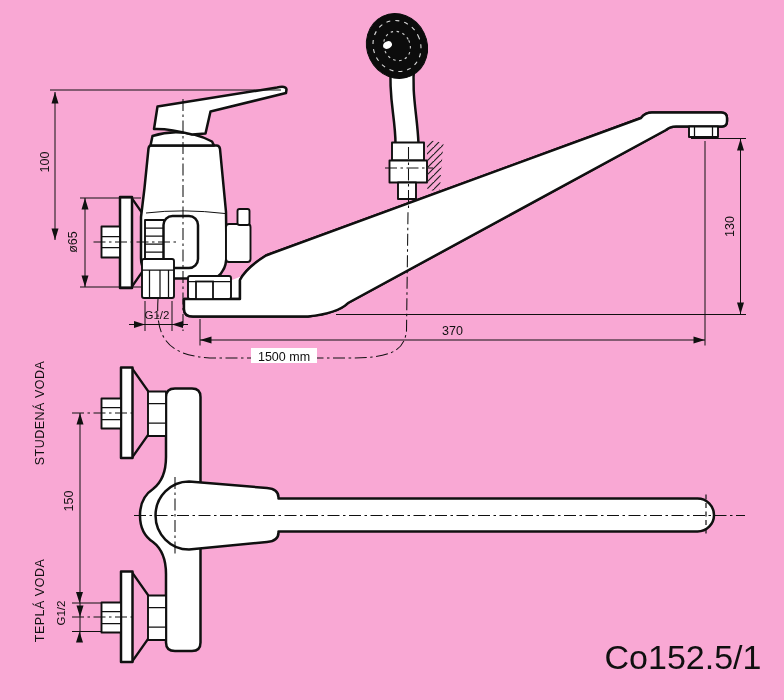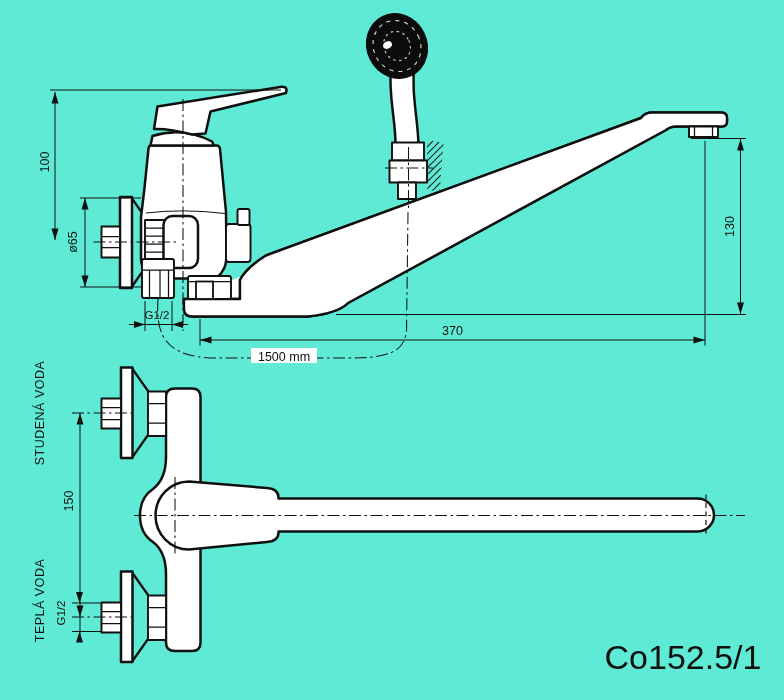--- a/index.html
+++ b/index.html
@@ -1,17 +1,17 @@
 <!DOCTYPE html>
 <html><head>
 <meta charset="utf-8">
 <style>
   html,body{margin:0;padding:0;background:#fff;}
   #stage{
-    position:relative;width:784px;height:700px;background:#5eead4;overflow:hidden;
+    position:relative;width:784px;height:700px;background:#f9a8d4;overflow:hidden;
     font-family:"Liberation Sans", sans-serif;
   }
   svg{position:absolute;left:0;top:0;}
   
   .outline{fill:#ffffff;stroke:#101010;stroke-width:2.5;stroke-linejoin:round;}
   .outline-thin{fill:#ffffff;stroke:#101010;stroke-width:1.9;stroke-linejoin:round;}
   .edge{fill:none;stroke:#101010;stroke-width:2.2;stroke-linecap:round;}
   .detail{fill:none;stroke:#101010;stroke-width:1.25;}
   .dim{fill:none;stroke:#101010;stroke-width:1;}
   .dimfill{fill:#101010;stroke:none;}

